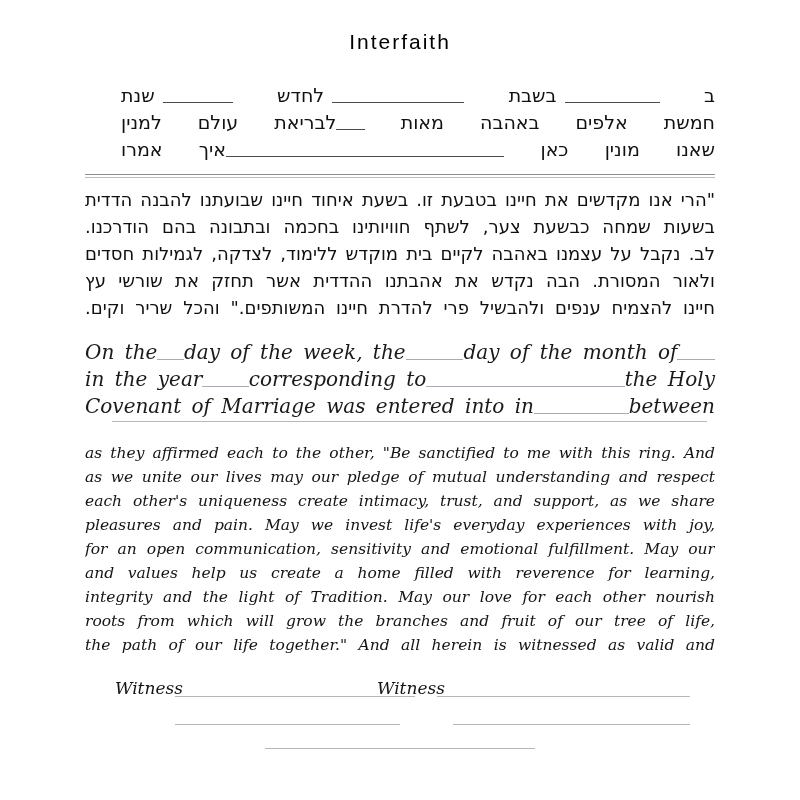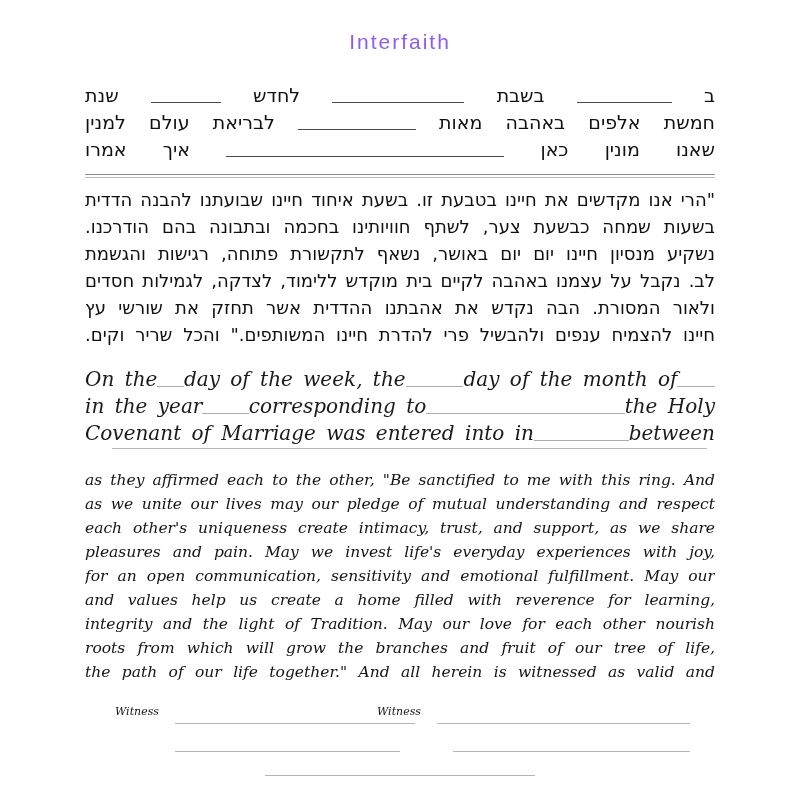--- a/index.html
+++ b/index.html
@@ -1,26 +1,26 @@
 <!DOCTYPE html>
 <html><head>
 <meta charset="utf-8">
 <style>
   html,body{margin:0;padding:0;background:#ffffff;}
   .page{width:800px;height:800px;background:#fff;position:relative;overflow:hidden;
         font-family:"DejaVu Sans",sans-serif;color:#151515;}
   .content{width:630px;margin:0 auto;}
   .title{margin-top:30px;height:26px;text-align:center;
          font-family:"Liberation Sans",sans-serif;font-size:21px;font-weight:400;
-         letter-spacing:2px;color:#8b5cf6;}
+         letter-spacing:2px;color:#000000;}
   
   #hebrew-form{margin-top:24px;}
   .h-row{display:flex;direction:rtl;justify-content:space-between;align-items:flex-end;
          height:27px;font-size:19px;color:#111;}
-  .h-row .word{white-space:nowrap;line-height:24px;}
+  .h-row .word{white-space:nowrap;line-height:24px;margin-left:36px;}
   .blank{display:inline-block;border-bottom:1px solid #4a4a4a;align-self:flex-end;
          margin-bottom:4px;height:0;}
   
   .section-divider{margin-top:13px;height:2px;border-top:1px solid #8d8d8d;
                    border-bottom:1px solid #bdbdbd;}
   
   #hebrew-paragraph{margin-top:8px;}
   .h-line{direction:rtl;text-align:justify;text-align-last:justify;font-size:18px;
           line-height:27px;height:27px;overflow:hidden;color:#101010;}
   
@@ -28,21 +28,21 @@
   #english-form{margin-top:15px;}
   .e-row{display:flex;justify-content:space-between;align-items:flex-end;height:27px;
          font-size:20px;word-spacing:4px;color:#1a1a1a;}
   .e-row .word{white-space:nowrap;line-height:22px;}
   .e-row .blank{border-bottom:1px solid #a7acb3;margin-bottom:3px;}
   .names-line{margin:4px 0 0 27px;width:595px;border-top:1px solid #b4b8bd;height:0;}
   #english-paragraph{margin-top:19px;}
   .e-line{text-align:justify;text-align-last:justify;font-size:15.5px;line-height:24px;
           height:24px;overflow:hidden;word-spacing:3px;color:#141414;}
   
-  .witness{position:relative;margin-top:19px;height:78px;font-size:11px;}
+  .witness{position:relative;margin-top:19px;height:78px;font-size:17px;}
   .w-label{position:absolute;white-space:nowrap;color:#141414;}
   .w-line{position:absolute;border-top:1px solid #b2b6bb;height:0;}
 </style>
 </head>
 <body>
 
 <div class="page">
   <div class="title">Interfaith</div>
 
   <div class="content">
@@ -75,21 +75,20 @@
           <span class="word">איך</span>
           <span class="word">אמרו</span>
         </div>
       </div>
 
     <div class="section-divider"></div>
 
     <div id="hebrew-paragraph">
         <div class="h-line">"הרי אנו מקדשים את חיינו בטבעת זו. בשעת איחוד חיינו שבועתנו להבנה הדדית</div>
         <div class="h-line">בשעות שמחה כבשעת צער, לשתף חוויותינו בחכמה ובתבונה בהם הודרכנו.</div>
-        <div class="h-line">נשקיע מנסיון חיינו יום יום באושר, נשאף לתקשורת פתוחה, רגישות והגשמת</div>
         <div class="h-line">לב. נקבל על עצמנו באהבה לקיים בית מוקדש ללימוד, לצדקה, לגמילות חסדים</div>
         <div class="h-line">ולאור המסורת. הבה נקדש את אהבתנו ההדדית אשר תחזק את שורשי עץ</div>
         <div class="h-line">חיינו להצמיח ענפים ולהבשיל פרי להדרת חיינו המשותפים." והכל שריר וקים.</div>
       </div>
 
     <div id="english-form" class="script">
         <div class="e-row">
           <span class="word">On the</span>
           <span class="blank" style="width: 55px;"></span>
           <span class="word">day of the week, the</span>

